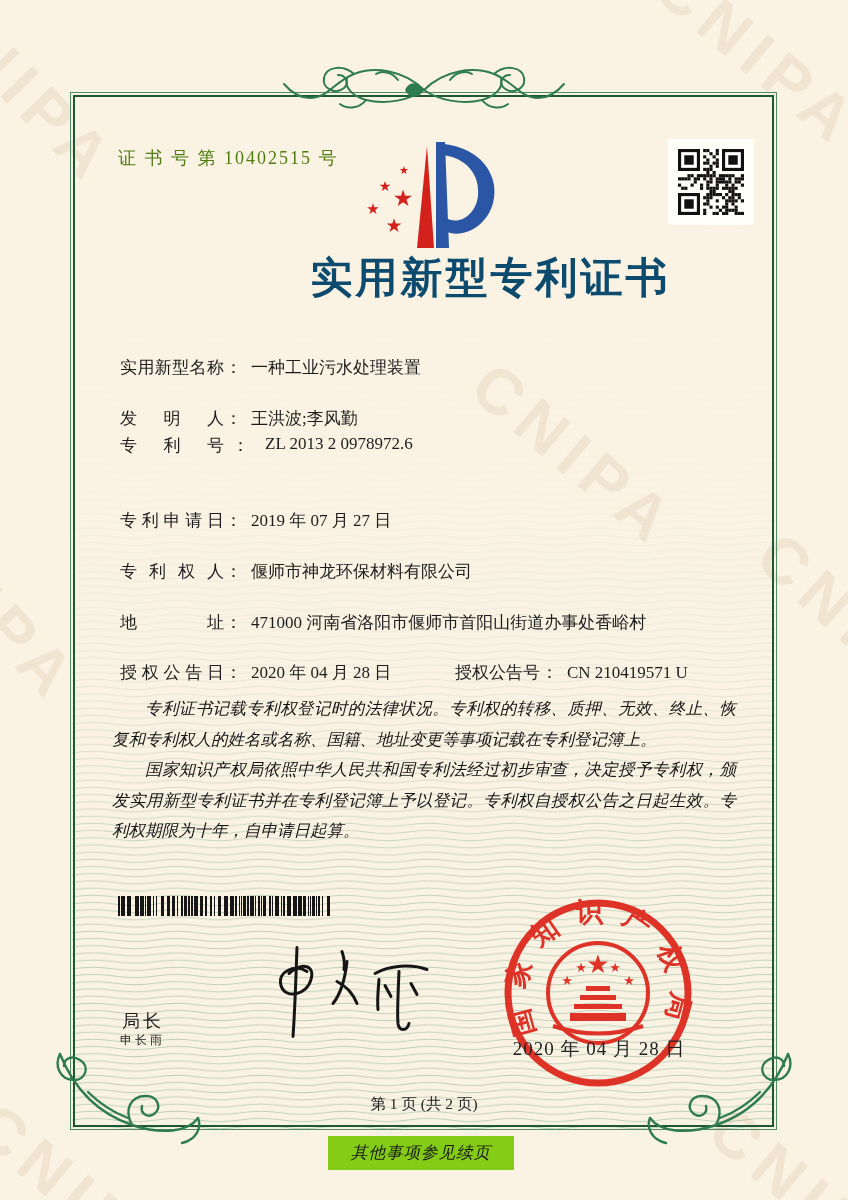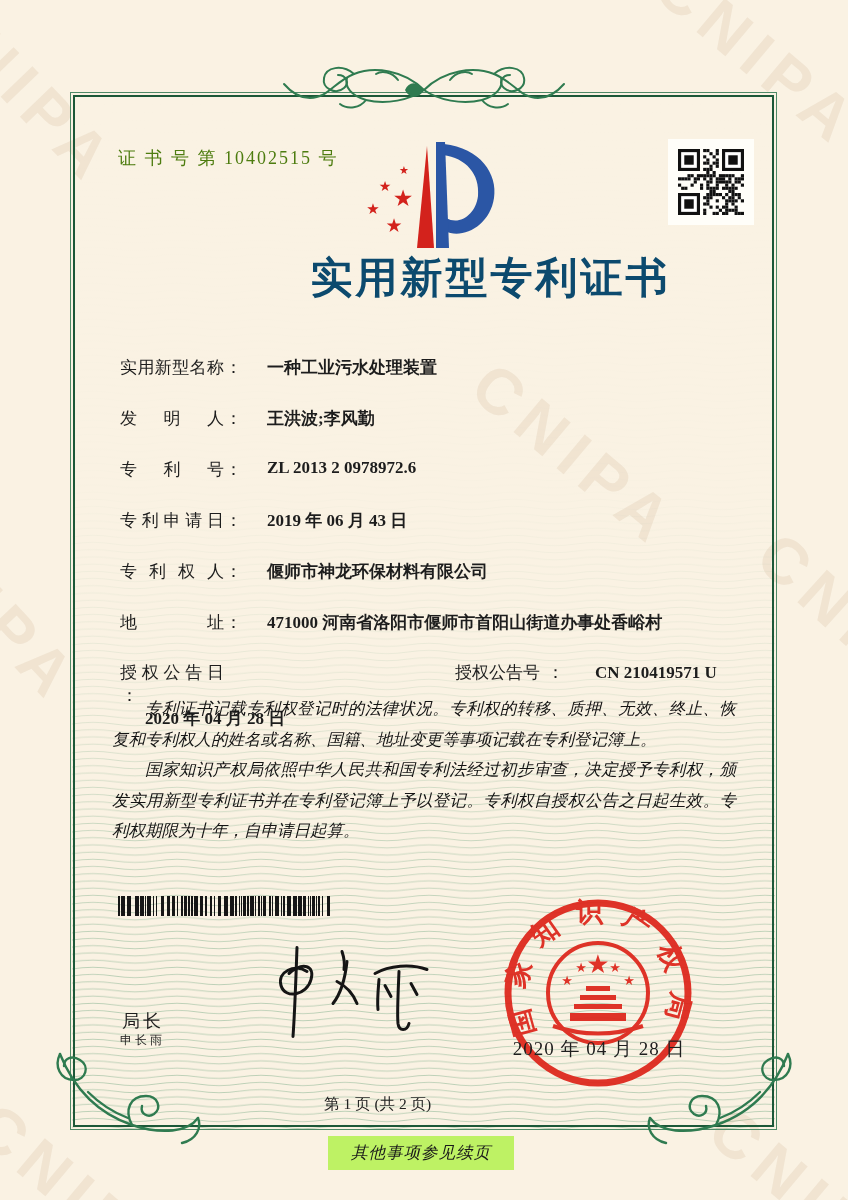--- a/index.html
+++ b/index.html
@@ -49,47 +49,47 @@
     position:absolute;left:70px;top:250px;width:841px;z-index:5;
     text-align:center;font-size:42px;font-weight:700;letter-spacing:3px;color:#0c4a6e;
   }
   
   .field-row{position:absolute;left:120px;z-index:5;font-size:17px;display:flex;align-items:flex-start;}
   .field-label{
     display:inline-block;width:104px;
     text-align:justify;text-align-last:justify;
   }
   .field-colon{margin-left:1px;}
-  .field-value{margin-left:25px;white-space:nowrap;font-weight:bold;}
-  .grant-no-group{position:absolute;left:335px;top:0;display:flex;align-items:baseline;gap:6px;}
+  .field-value{margin-left:9px;white-space:nowrap;}
+  .grant-no-group{position:absolute;left:335px;top:0;display:flex;align-items:baseline;}
   .grant-no-group .field-label{width:85px;}
   
   .body-text{
     position:absolute;left:112px;top:694px;width:624px;z-index:5;
     font-size:16.5px;line-height:1.85;text-align:justify;color:#141414;
     font-style:italic;
   }
   .body-text p{margin:0;text-indent:2em;}
   
   .barcode{position:absolute;left:118px;top:896px;z-index:5;}
   .officer-title{position:absolute;left:122px;top:970px;z-index:5;font-size:18px;letter-spacing:3px;margin-top:39px;}
   .officer-name{position:absolute;left:120px;top:996px;z-index:5;font-size:12px;letter-spacing:3px;margin-top:36px;}
   .signature{position:absolute;left:245px;top:938px;z-index:5;}
   .seal{position:absolute;left:483px;top:878px;z-index:6;opacity:0.93;}
   .seal-date{
     position:absolute;left:486px;top:1036px;width:226px;z-index:7;
     text-align:center;font-size:19px;letter-spacing:1px;color:#1f1f1f;
   }
   .page-info{
     position:absolute;left:324px;top:1094px;width:200px;z-index:5;
-    text-align:left;font-size:15.5px;color:#222;
+    text-align:center;font-size:15.5px;color:#222;
   }
   .continuation-box{
     position:absolute;left:328px;top:1136px;width:186px;height:34px;z-index:5;
-    background:#bef264;display:flex;align-items:center;justify-content:center;
+    background:#84cc16;display:flex;align-items:center;justify-content:center;
     font-size:16.5px;font-style:italic;color:#1a1a1a;letter-spacing:1px;
   }
 </style>
 </head>
 <body>
 
 <div class="page">
 
   <span class="wm" style="left:-38px;top:-28px;transform:rotate(46deg);">CNIPA</span>
   <span class="wm" style="left:688px;top:-52px;transform:rotate(40deg);">CNIPA</span>
@@ -305,41 +305,41 @@
   <div class="field-row" style="top:356px;">
     <span class="field-label">实用新型名称</span>
       <span class="field-colon">：</span>
     <span class="field-value">一种工业污水处理装置</span>
   </div>
   <div class="field-row" style="top:407px;">
     <span class="field-label">发明人</span>
       <span class="field-colon">：</span>
     <span class="field-value">王洪波;李风勤</span>
   </div>
-  <div class="field-row" style="top:458px;">
+  <div class="field-row" style="top:434px;gap:7px;">
     <span class="field-label">专利号</span>
       <span class="field-colon">：</span>
     <span class="field-value">ZL 2013 2 0978972.6</span>
   </div>
   <div class="field-row" style="top:509px;">
     <span class="field-label">专利申请日</span>
       <span class="field-colon">：</span>
-    <span class="field-value">2019 年 06 月 43 日</span>
+    <span class="field-value">2019 年 07 月 27 日</span>
   </div>
   <div class="field-row" style="top:560px;">
     <span class="field-label">专利权人</span>
       <span class="field-colon">：</span>
     <span class="field-value">偃师市神龙环保材料有限公司</span>
   </div>
   <div class="field-row" style="top:611px;">
     <span class="field-label">地址</span>
       <span class="field-colon">：</span>
     <span class="field-value">471000 河南省洛阳市偃师市首阳山街道办事处香峪村</span>
   </div>
-  <div class="field-row" style="top:661px;width:620px;flex-direction:column;">
+  <div class="field-row" style="top:661px;width:620px;">
     <span class="field-label">授权公告日</span>
       <span class="field-colon">：</span>
     <span class="field-value">2020 年 04 月 28 日</span>
     <span class="grant-no-group">
       <span class="field-label">授权公告号</span>
         <span class="field-colon">：</span>
       <span class="field-value">CN 210419571 U</span>
     </span>
   </div>
 

